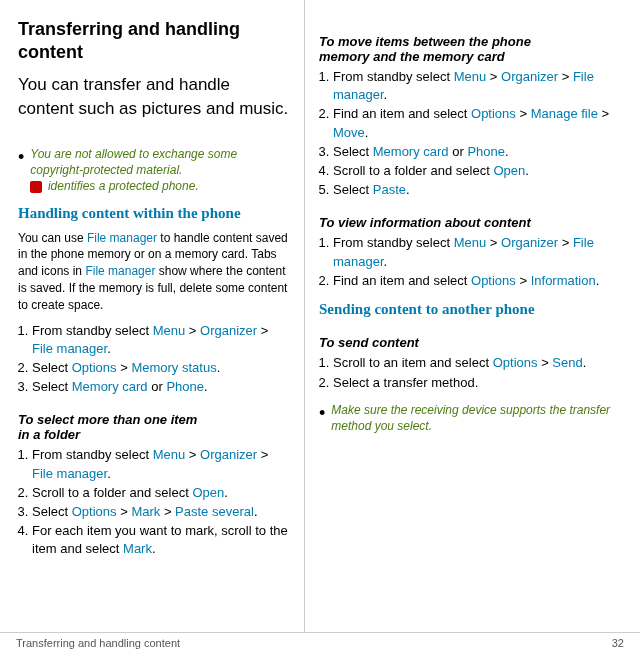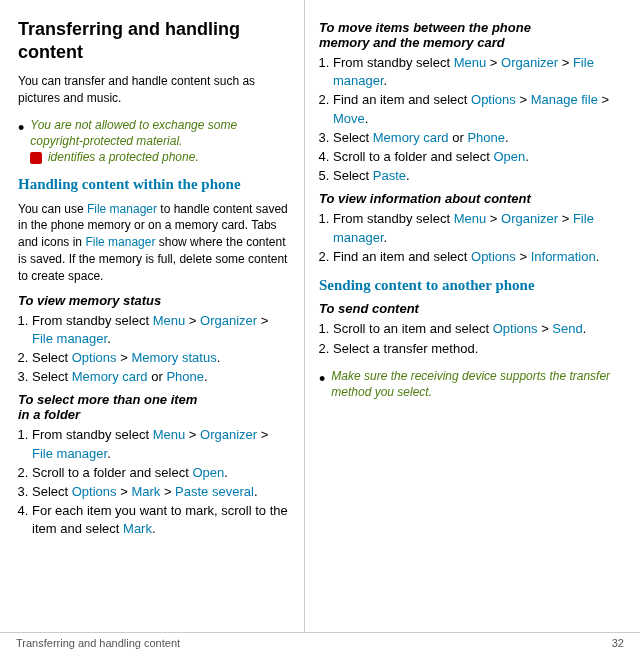--- a/index.html
+++ b/index.html
@@ -27,23 +27,23 @@
       padding: 18px 14px 10px 14px;
     }
     h1.page-title {
       font-size: 18px;
       font-weight: bold;
       color: #000;
       line-height: 1.25;
       margin-bottom: 10px;
     }
     p.intro {
-      font-size: 12px;
+      font-size: 17px;
       line-height: 1.4;
-      margin-bottom: 10px;
+      margin-bottom: 25px;
     }
     .note-box {
       display: flex;
       align-items: flex-start;
       margin-bottom: 10px;
       gap: 6px;
     }
     .bullet-dot {
       font-size: 18px;
       color: #000;
@@ -79,21 +79,21 @@
     p.section-body {
       font-size: 12px;
       line-height: 1.4;
       margin-bottom: 8px;
     }
     .sub-heading {
       font-size: 13px;
       font-style: italic;
       font-weight: bold;
       margin-bottom: 4px;
-      margin-top: 2px;
+      margin-top: 16px;
     }
     ol {
       padding-left: 14px;
       margin-bottom: 6px;
     }
     ol li {
       font-size: 13px;
       line-height: 1.4;
       margin-bottom: 1px;
     }
@@ -145,21 +145,20 @@
         <span class="lock-icon-inline"></span>
         <span class="note-text">identifies a protected phone.</span>
       </div>
     </div>
 
     <h2 class="section-title">Handling content within the phone</h2>
     <p class="section-body">
       You can use <span class="link">File manager</span> to handle content saved in the phone memory or on a memory card. Tabs and icons in <span class="link">File manager</span> show where the content is saved. If the memory is full, delete some content to create space.
     </p>
 
-    <div class="sub-heading">To view memory status</div>
     <ol>
       <li>From standby select <span class="link">Menu</span> &gt; <span class="link">Organizer</span> &gt; <span class="link">File manager</span>.</li>
       <li>Select <span class="link">Options</span> &gt; <span class="link">Memory status</span>.</li>
       <li>Select <span class="link">Memory card</span> or <span class="link">Phone</span>.</li>
     </ol>
 
     <div class="sub-heading">To select more than one item<br>in a folder</div>
     <ol>
       <li>From standby select <span class="link">Menu</span> &gt; <span class="link">Organizer</span> &gt; <span class="link">File manager</span>.</li>
       <li>Scroll to a folder and select <span class="link">Open</span>.</li>

